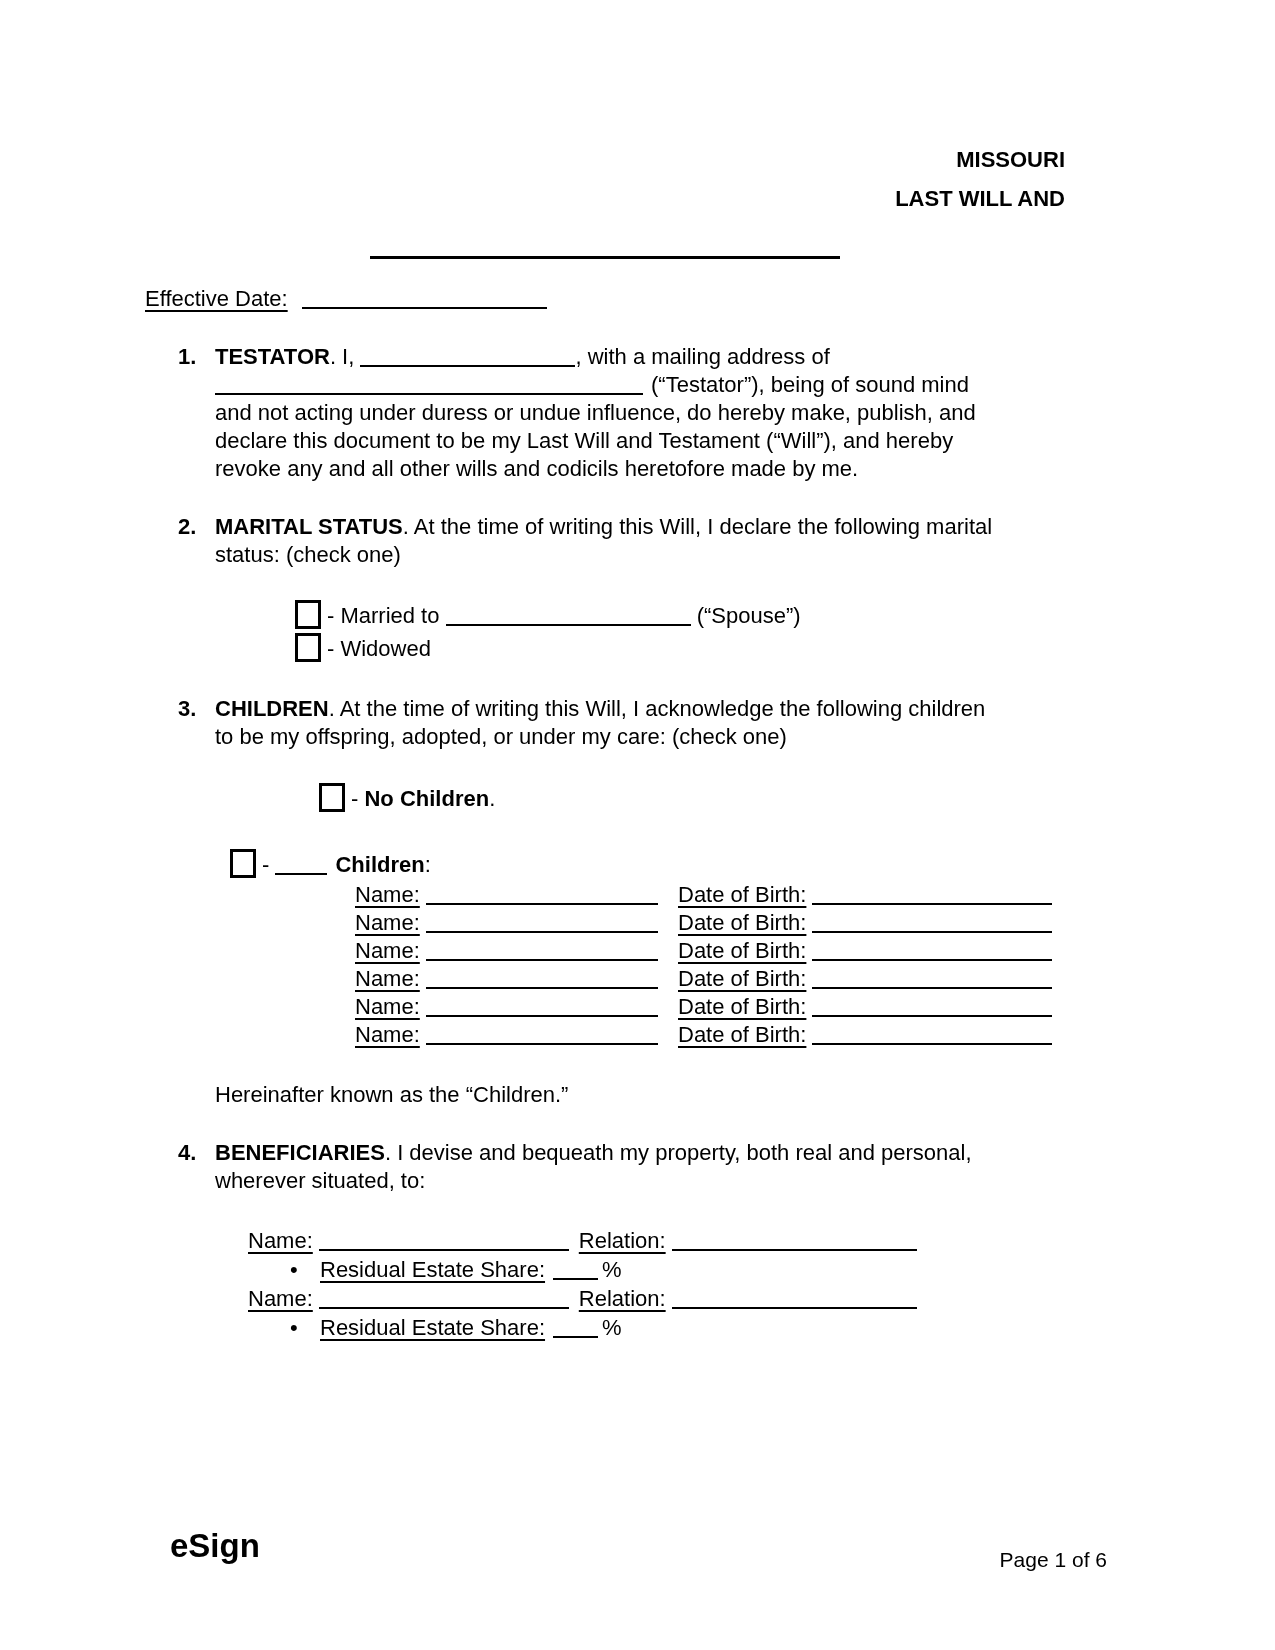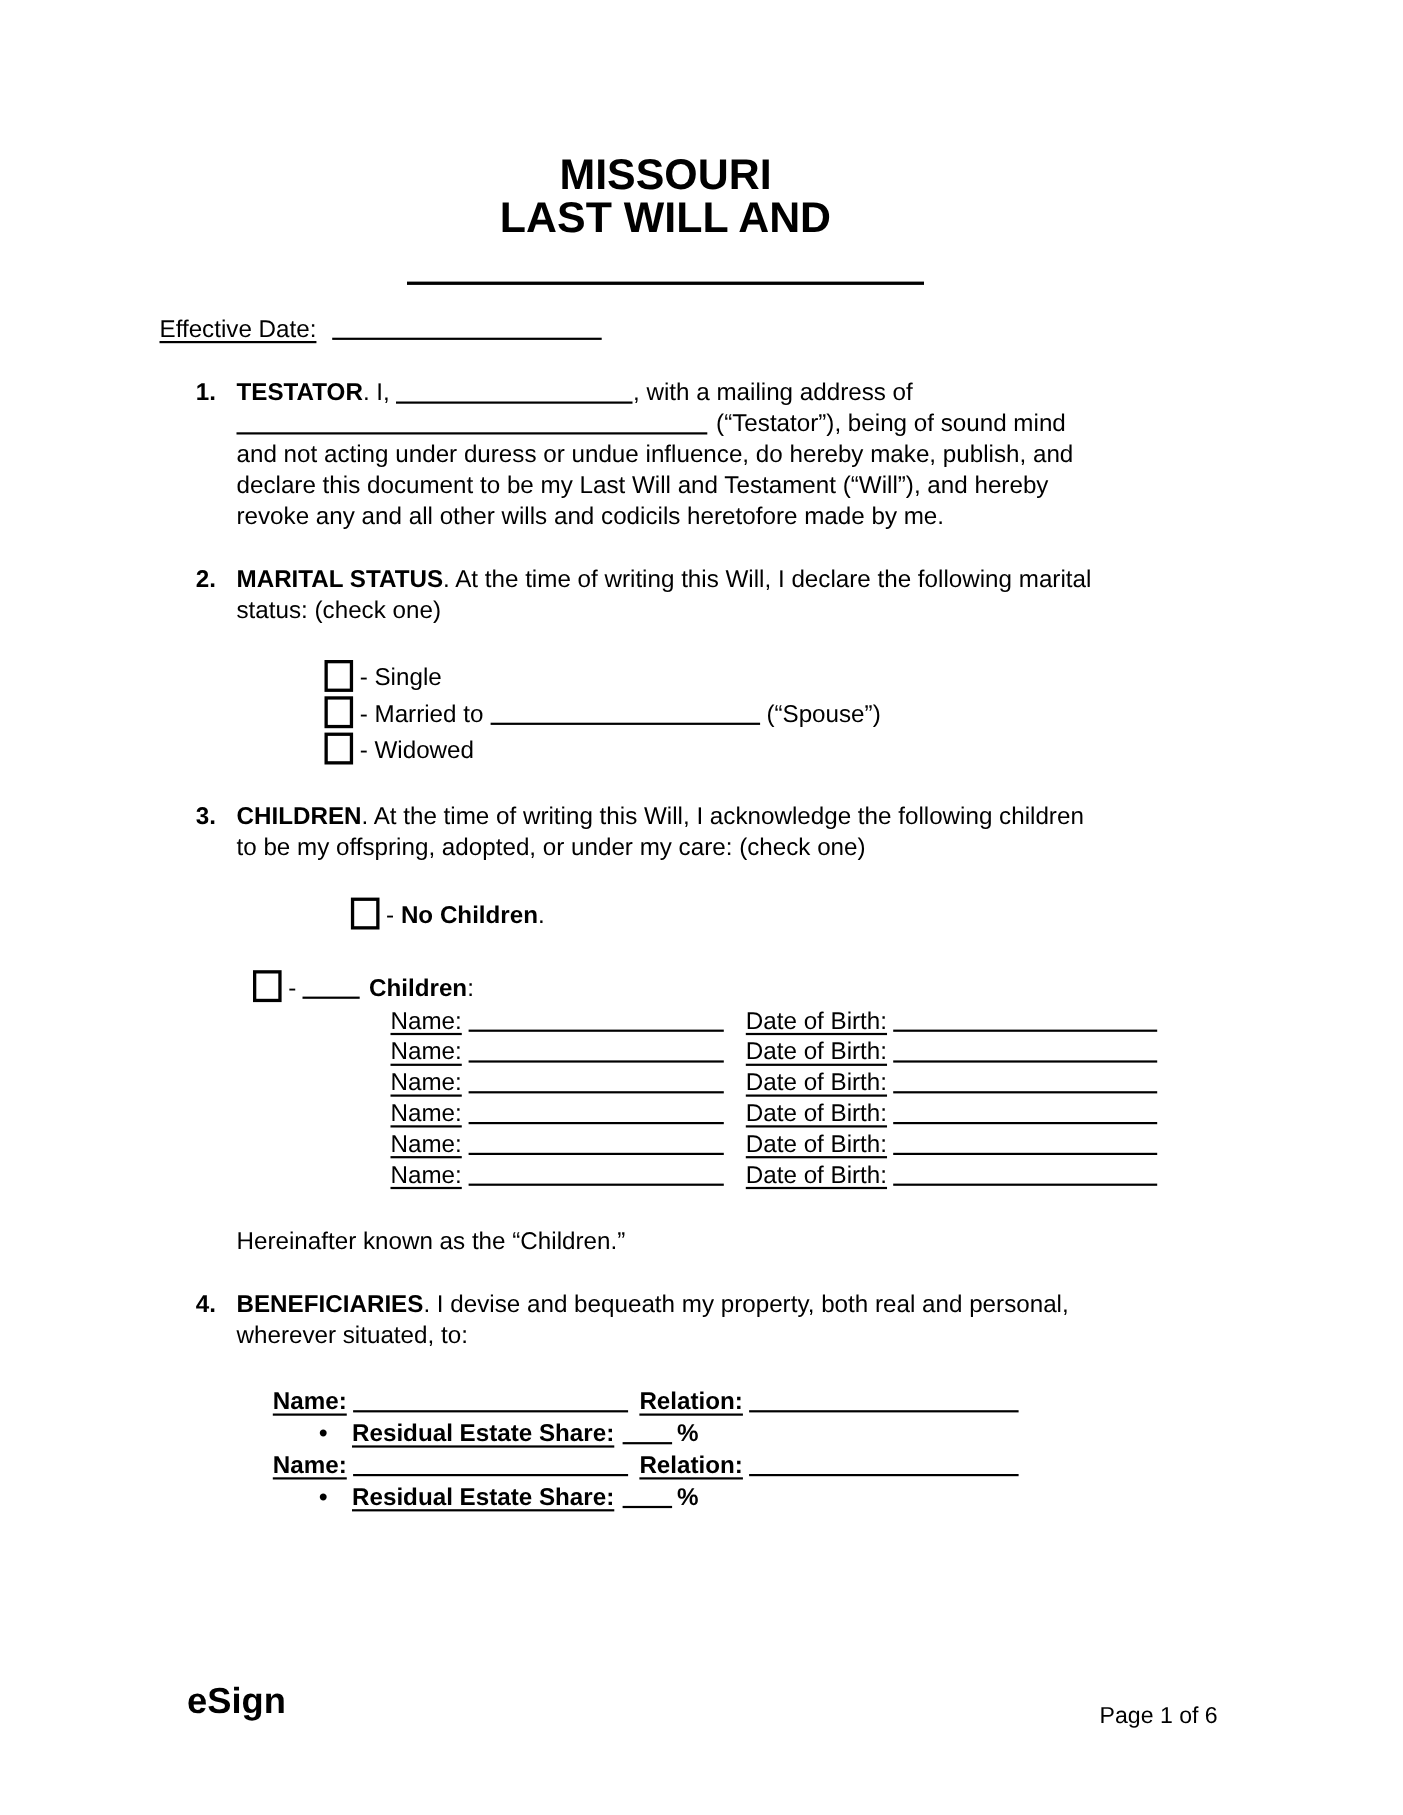--- a/index.html
+++ b/index.html
@@ -2,40 +2,40 @@
 <html><head>
 <meta charset="utf-8">
 <style>
   html,body{margin:0;padding:0;}
   body{
     width:1275px;height:1650px;background:#ffffff;color:#000000;
     font-family:"Liberation Sans","DejaVu Sans",sans-serif;
     font-size:22px;line-height:28px;position:relative;overflow:hidden;
   }
   .content{padding:140px 210px 0 145px;}
-  .title{text-align:center;font-weight:bold;font-size:39px;line-height:39px;}
+  .title{text-align:right;font-weight:bold;font-size:22px;line-height:39px;}
   .title-underline{width:470px;border-bottom:3px solid #000;height:0;margin:38px auto 0 auto;}
   .effective{margin-top:26px;}
   .ul{text-decoration:underline;text-underline-offset:4px;text-decoration-thickness:2px;}
   .blank{display:inline-block;border-bottom:2px solid #000;height:19px;vertical-align:-3px;}
   .b{font-weight:bold;}
   .sec{display:flex;margin-left:33px;margin-top:30px;}
   .sec .num{width:37px;flex:none;font-weight:bold;}
   .sec .body{flex:1;}
   .opts{margin-left:150px;margin-top:30px;}
   .opt{line-height:33px;}
   .checkbox{display:inline-block;width:20px;height:23px;border:3px solid #000;background:#fff;vertical-align:-6px;margin-right:6px;}
   .no-children-line{margin-left:150px;margin-top:32px;padding-left:24px;}
   .has-children-line{margin-left:65px;margin-top:36px;padding-left:20px;}
   .children-rows{margin-left:210px;margin-top:2px;}
   .child-row{display:flex;height:28px;}
   .cname{width:323px;flex:none;}
   .cdob{flex:1;}
   .hereinafter{margin-left:70px;margin-top:32px;}
-  .ben-block{margin-left:103px;margin-top:32px;font-weight:bold;}
+  .ben-block{margin-left:103px;margin-top:32px;}
   .ben-name-row{height:29px;}
   .ben-share-row{margin-left:42px;height:29px;}
   .bullet{display:inline-block;width:30px;}
   .footer-brand{position:absolute;left:170px;top:1532px;font-weight:bold;font-size:33px;}
   .footer-page{position:absolute;right:168px;top:1546px;font-size:21px;}
   .ml8{margin-left:8px;}
 </style>
 </head>
 <body>
 
@@ -66,23 +66,20 @@
 
   <div class="sec">
     <div class="num">2.</div>
     <div class="body">
       <span class="b">MARITAL STATUS</span><span>. At the time of writing this Will, I declare the following marital</span><br>
       <span>status: (check one)</span>
     </div>
   </div>
 
   <div class="opts">
-    <div class="opt">
-      <span class="checkbox"></span><span>- Single</span>
-    </div>
     <div class="opt">
       <span class="checkbox"></span><span>- Married to </span><span class="blank" style="width:245px;"></span><span> (“Spouse”)</span>
     </div>
     <div class="opt">
       <span class="checkbox"></span><span>- Widowed</span>
     </div>
   </div>
 
   <div class="sec">
     <div class="num">3.</div>

